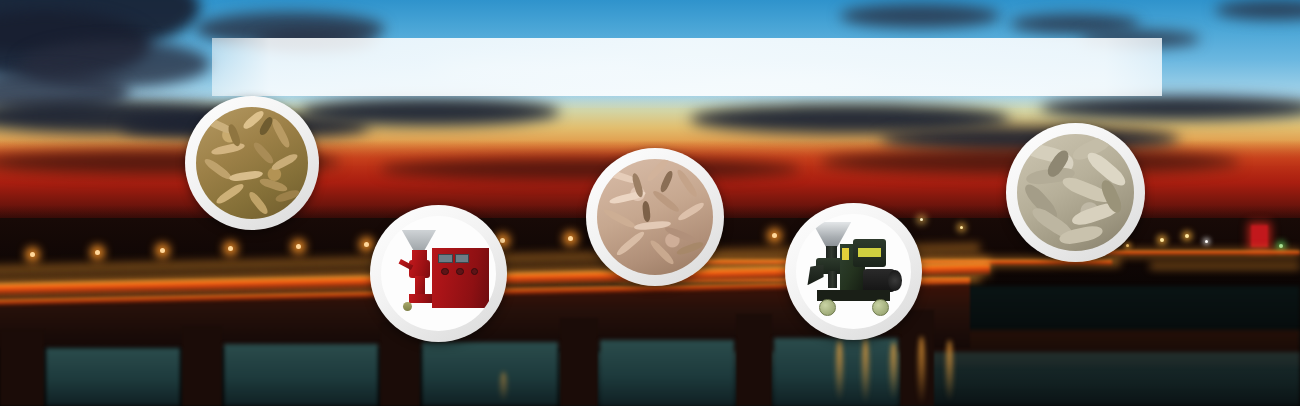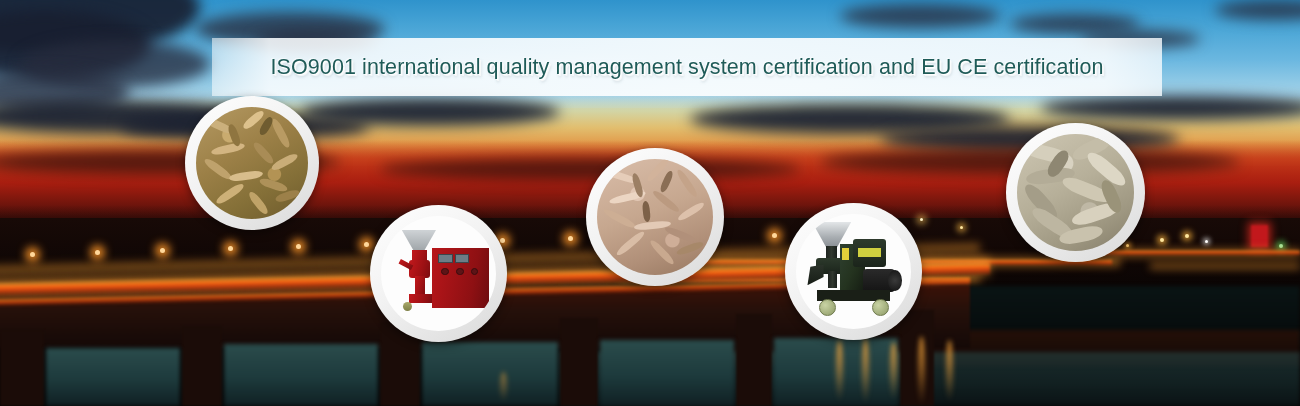--- a/index.html
+++ b/index.html
@@ -304,21 +304,20 @@
   <div class="water" style="left:774px;top:338px;width:124px;height:68px;"></div>
 
   <div class="reflect" style="left:836px;top:340px;height:62px;"></div>
   <div class="reflect" style="left:862px;top:338px;height:66px;"></div>
   <div class="reflect" style="left:890px;top:342px;height:58px;"></div>
   <div class="reflect" style="left:918px;top:336px;height:70px;"></div>
   <div class="reflect" style="left:946px;top:340px;height:62px;"></div>
   <div class="reflect" style="left:500px;top:372px;height:30px;opacity:.6;"></div>
 
   <div class="headline-band"></div>
-  <div class="headline">ISO9001 international quality management system certification and EU CE certification</div>
 
   <div class="photo-circle" style="left:185px;top:96px;width:134px;height:134px;">
     <div class="photo-inner">
       <div class="pellets p-gold"></div>
       <div class="pel" style="left:8%;top:14%;width:26%;height:7%;background:#cbb07c;transform:rotate(24deg);"></div>
       <div class="pel" style="left:40%;top:8%;width:22%;height:7%;background:#ddc18c;transform:rotate(-40deg);"></div>
       <div class="pel" style="left:62%;top:20%;width:28%;height:7%;background:#b99b63;transform:rotate(62deg);"></div>
       <div class="pel" style="left:14%;top:34%;width:30%;height:7%;background:#d3b582;transform:rotate(-12deg);"></div>
       <div class="pel" style="left:48%;top:38%;width:24%;height:7%;background:#a98c56;transform:rotate(48deg);"></div>
       <div class="pel" style="left:66%;top:46%;width:26%;height:7%;background:#c9ad78;transform:rotate(-28deg);"></div>

